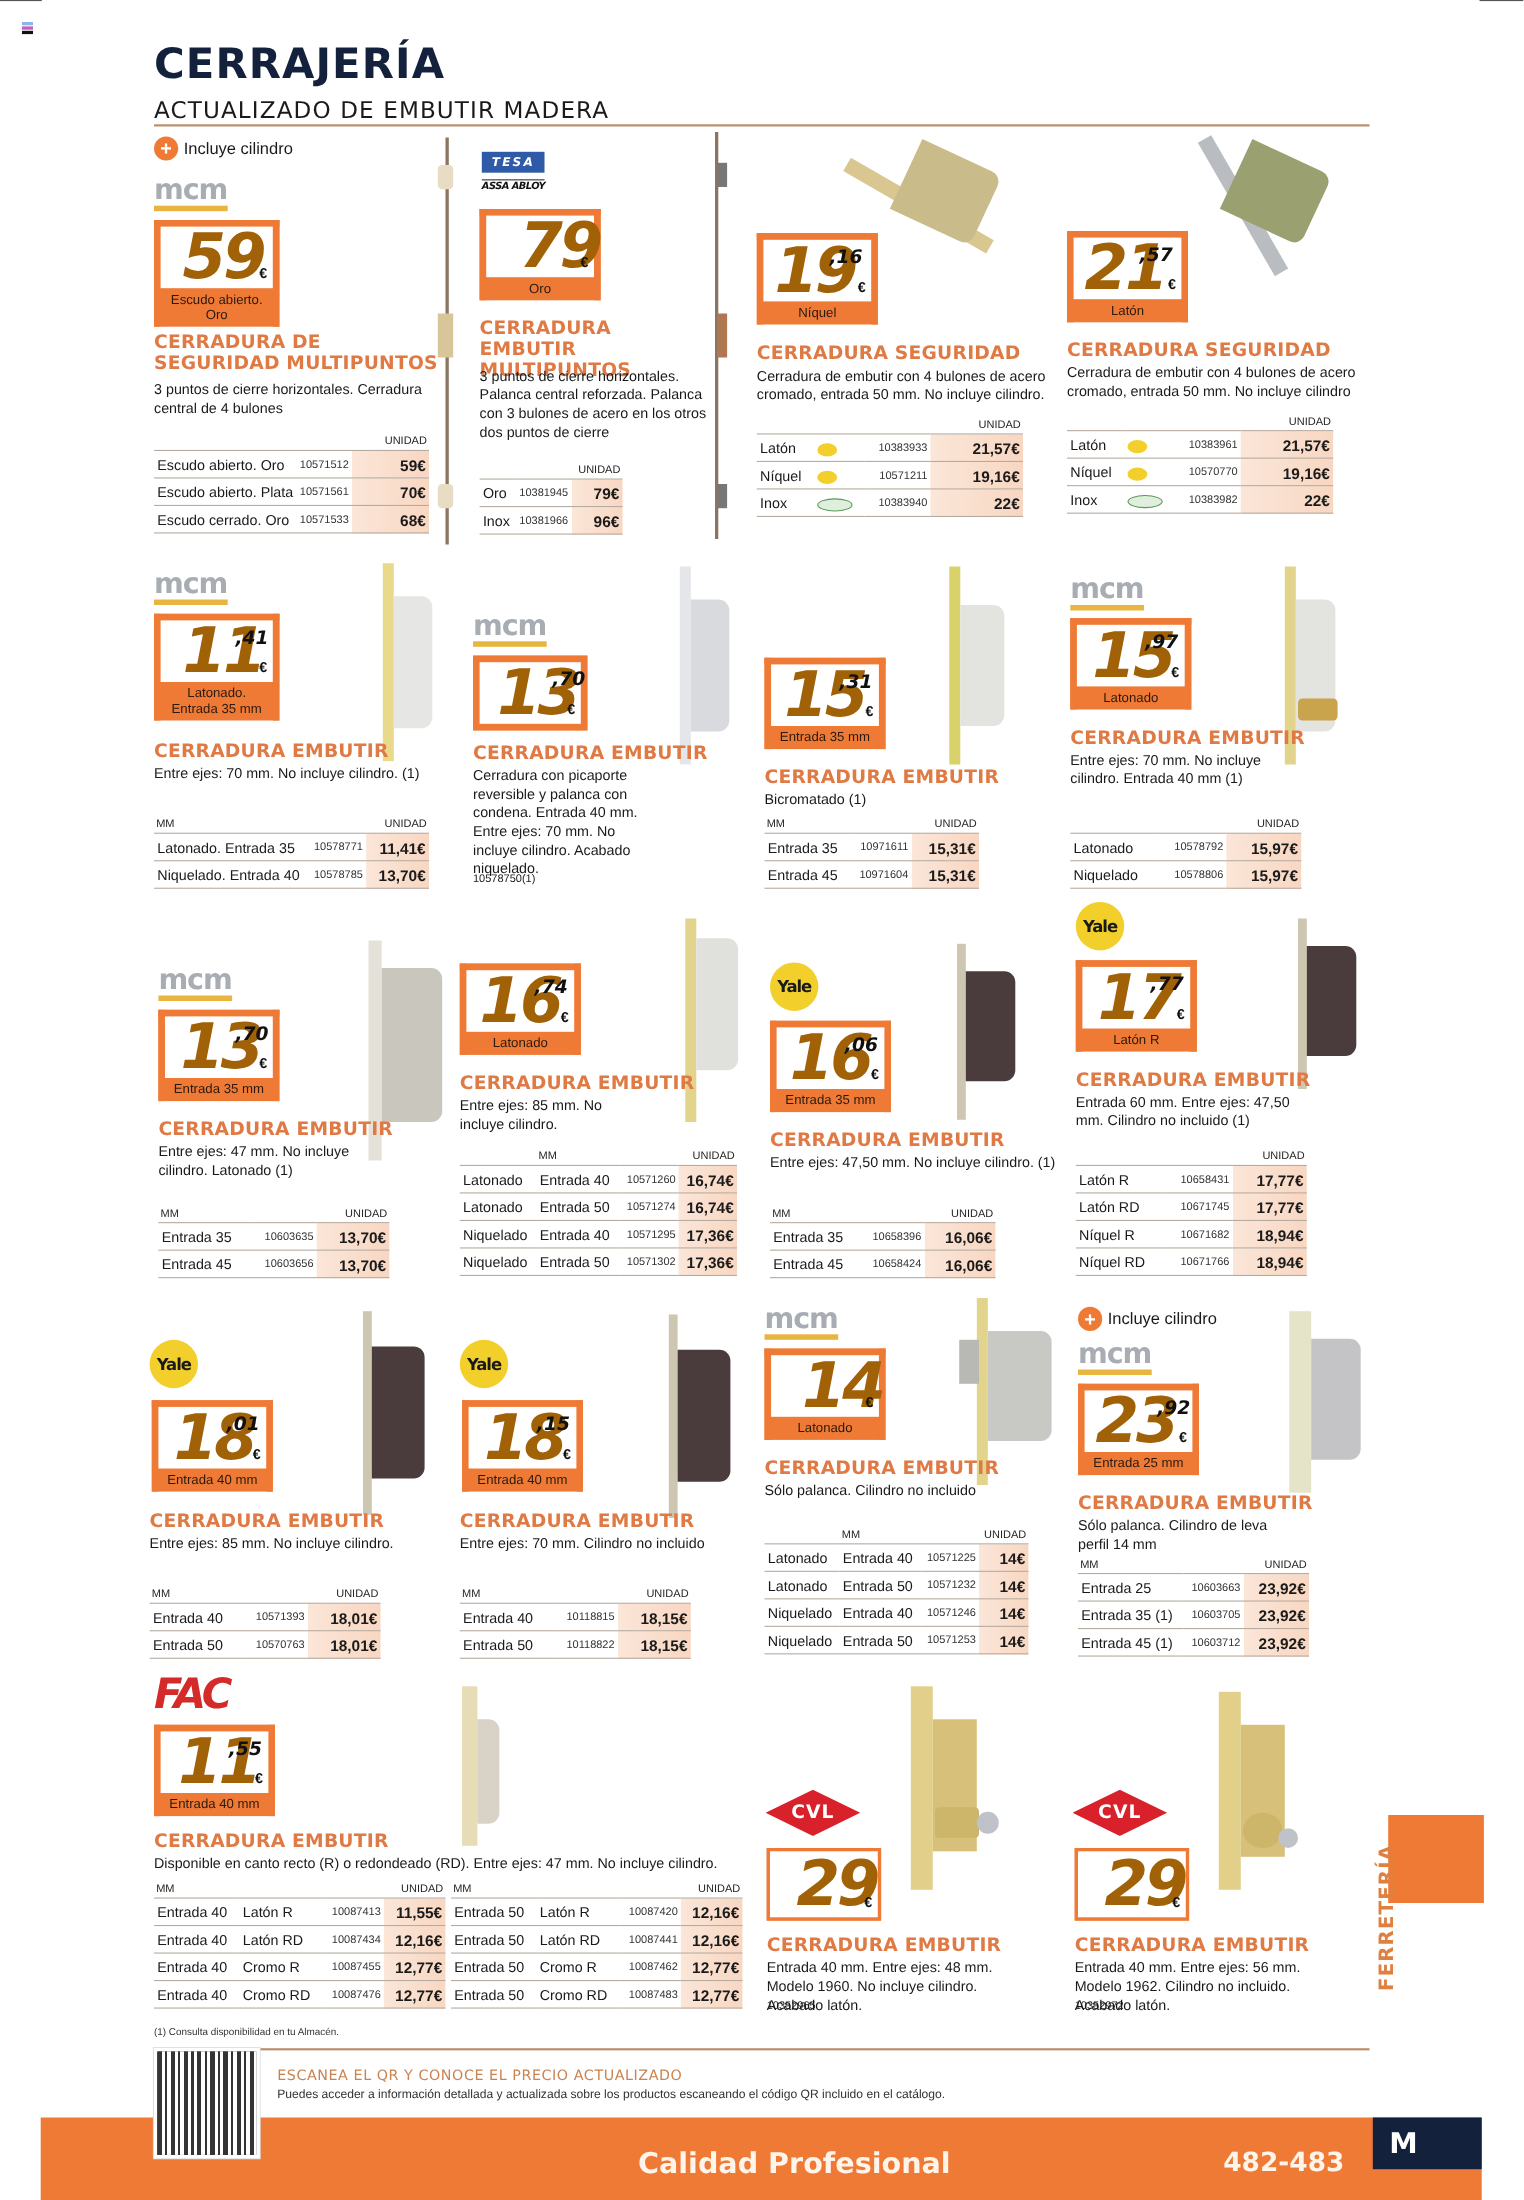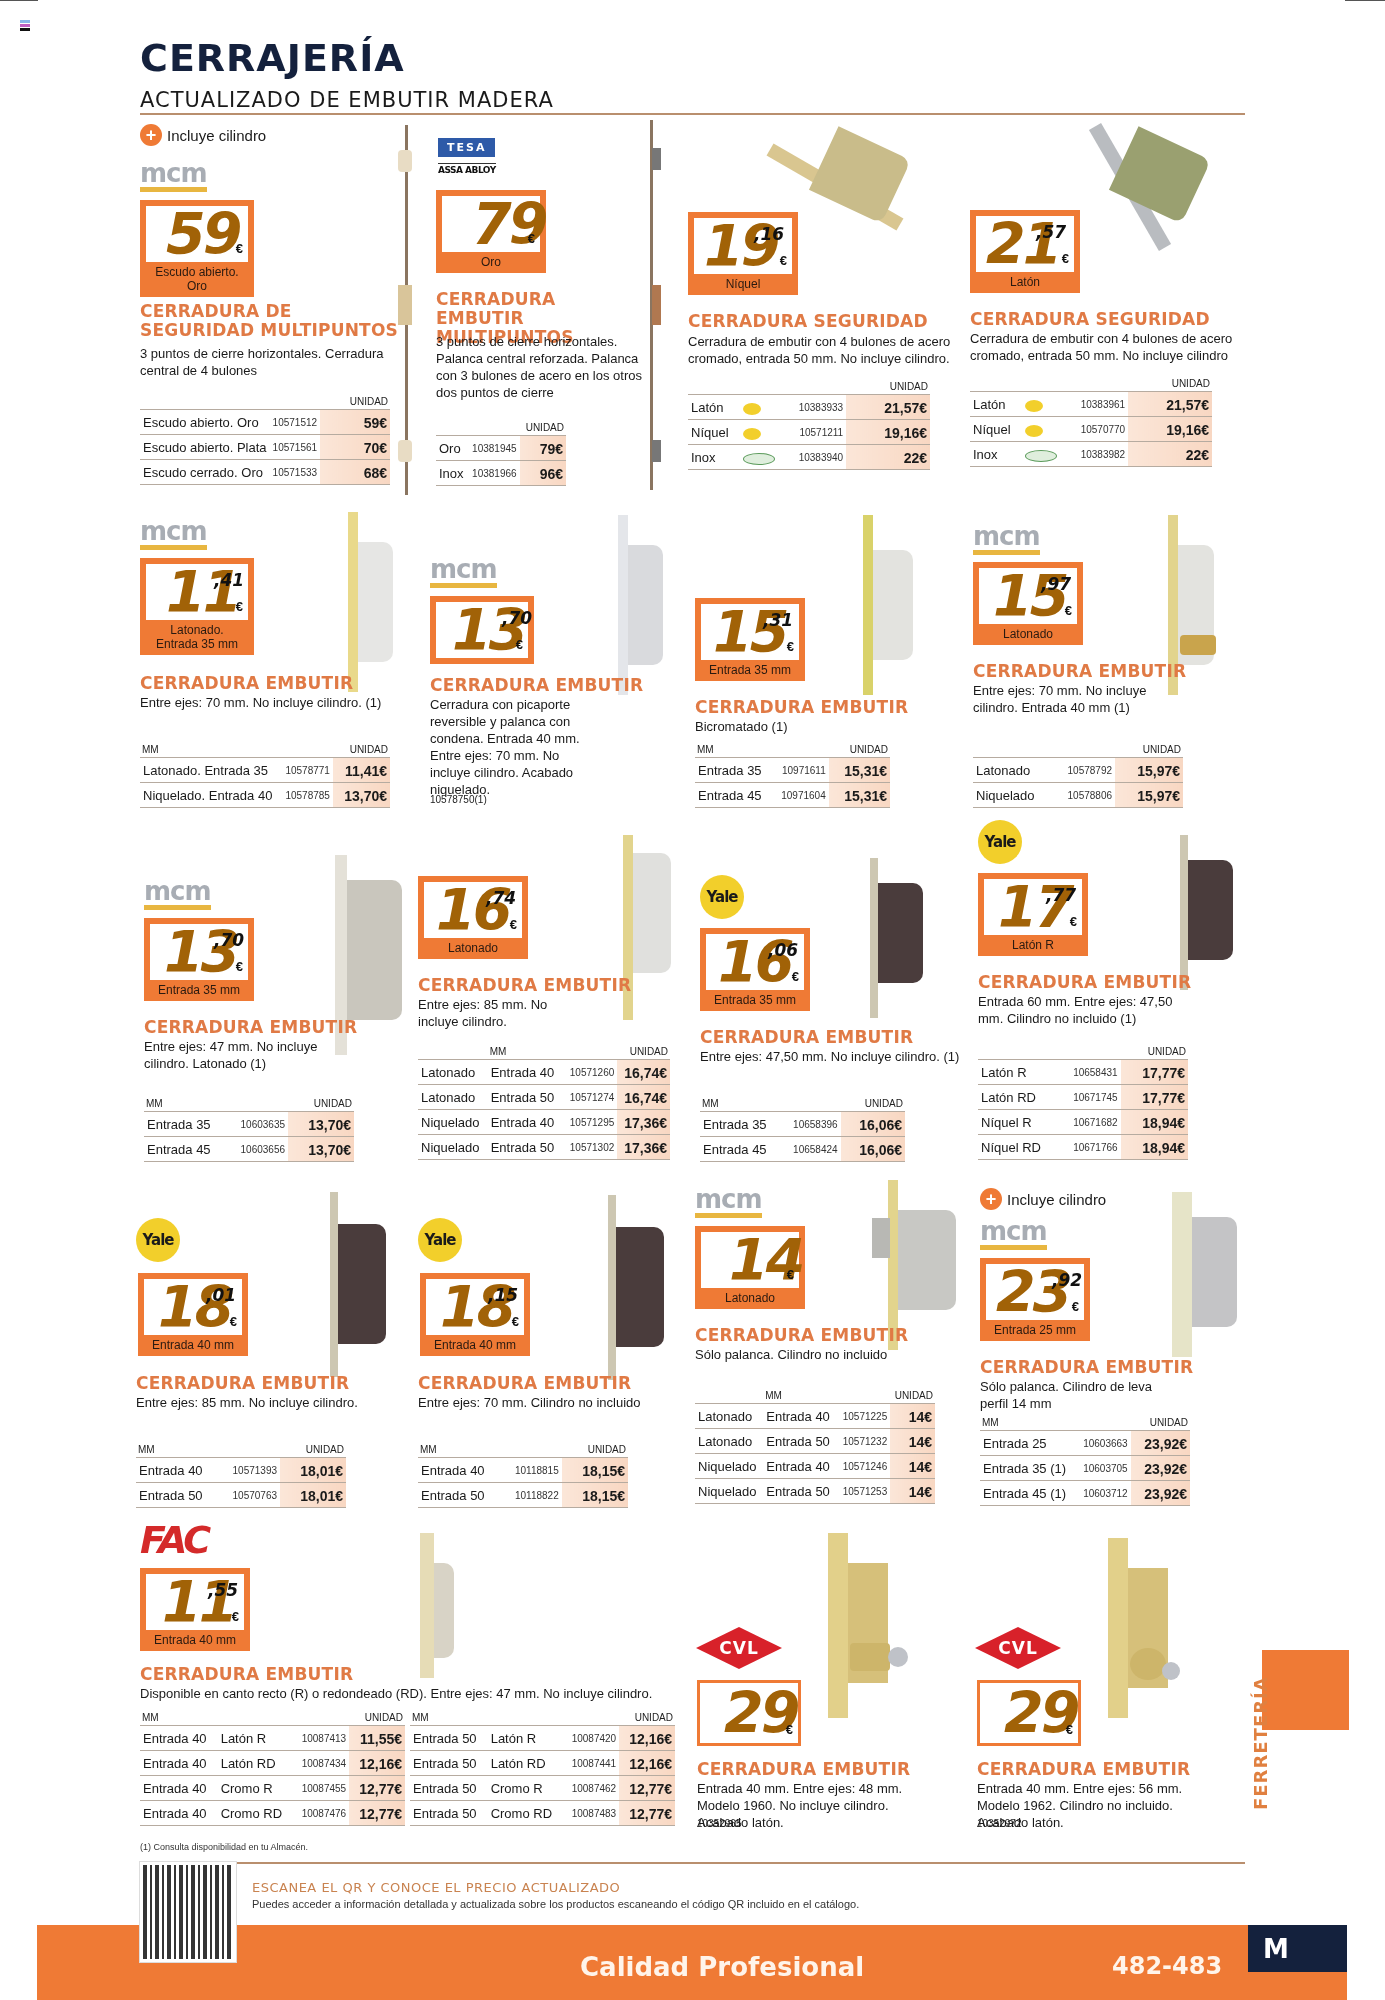--- a/index.html
+++ b/index.html
@@ -125,21 +125,21 @@
         <td class="price">70€</td>
       </tr>
   <tr>
         <td>Escudo cerrado. Oro</td>
         <td class="code">10571533</td>
         <td class="price">68€</td>
       </tr>
 </tbody>
   </table>
 
-<div class="abs brand brand-tesa" style="left:438px; top:138px;">
+<div class="abs brand brand-tesa" style="left:438px; top:138px;font-style:italic;">
   <span class="tesa-box">TESA</span>
   <span class="assa">ASSA ABLOY</span>
 </div>
 <div class="abs price-tag" style="left:436px; top:190px;">
   <div class="pt-white">
       <span class="pt-int" style="left:30px">79</span>
       <span class="pt-eur">€</span>
     </div>
   <div class="pt-label">Oro</div>
 </div>

